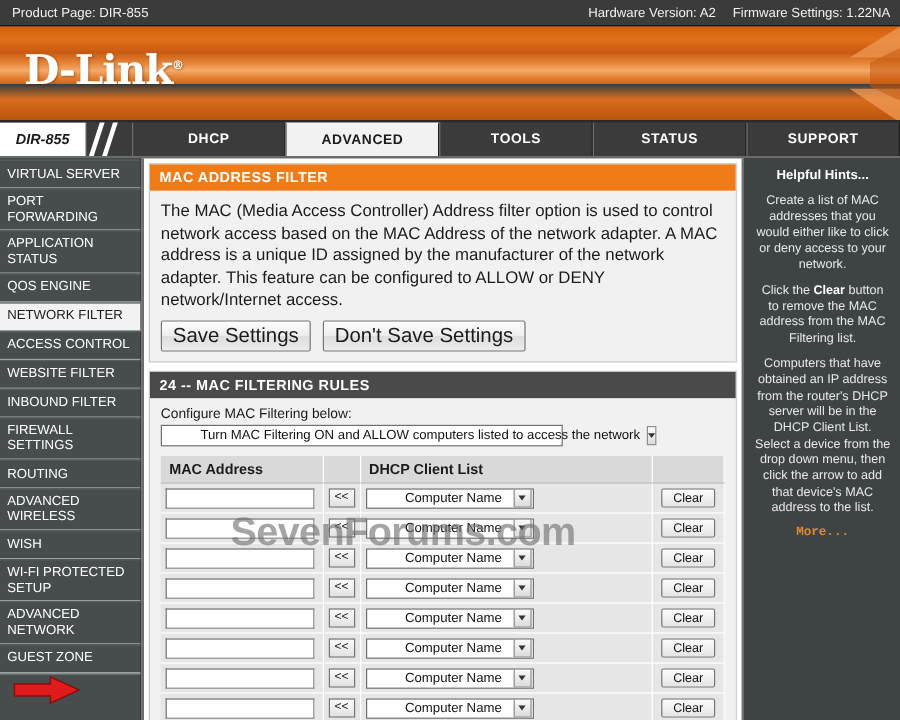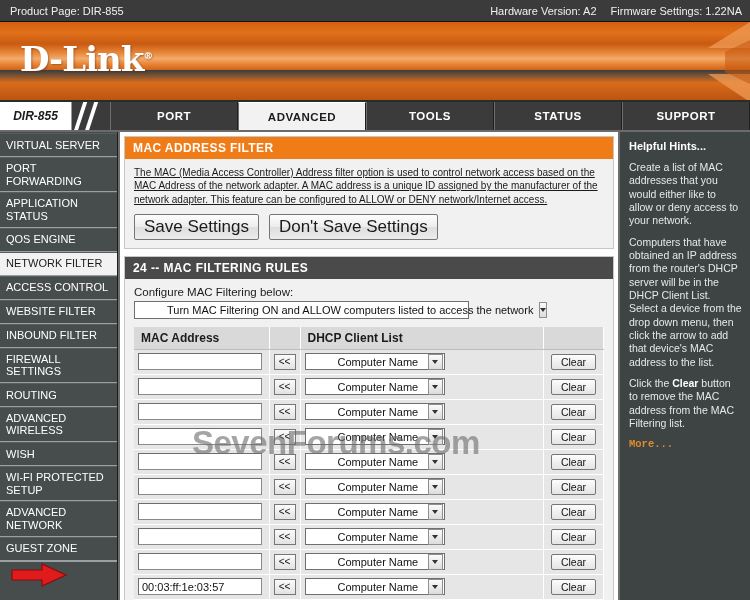--- a/index.html
+++ b/index.html
@@ -187,24 +187,23 @@
     color: #ffffff;
     font-weight: bold;
     font-size: 12px;
     letter-spacing: .4px;
     padding: 4px 8px;
   }
   .panel-body { padding: 7px 9px 8px 9px; background: #f1f1f1; }
 
   .desc {
     color: #1b1b1b;
-    font-size: 10px;
+    font-size: 14px;
     line-height: 1.33;
     margin-bottom: 8px;
-    text-decoration: underline;
   }
 
   .btn {
     font-family: "Liberation Sans", sans-serif;
     font-size: 17px;
     color: #1b1b1b;
     background: linear-gradient(to bottom, #fdfdfd 0%, #ededed 48%, #dedede 52%, #ececec 100%);
     border: 1px solid #767676;
     border-radius: 2px;
     padding: 2px 9px;
@@ -316,20 +315,21 @@
   }
 
   
   .hints {
     width: 130px;
     background: #3e4344;
     color: #e8e8e8;
     padding: 8px 8px 8px 9px;
     font-size: 10.5px;
     line-height: 1.27;
+    text-align: center;
   }
   .hints h4 {
     font-size: 11px;
     color: #ffffff;
     margin-bottom: 7px;
     font-weight: bold;
   }
   .hints p { margin-bottom: 8px; }
   .hints b { color: #ffffff; }
   .hints .more {
@@ -361,21 +361,21 @@
   </div>
 </div>
 
 <div class="navbar">
   <div class="nav-model">DIR-855</div>
   <div class="nav-slashes">
       <i></i>
       <i></i>
     </div>
   <div class="nav-tabs">
-    <div class="nav-tab">PORT</div>
+    <div class="nav-tab">DHCP</div>
     <div class="nav-tab active">ADVANCED</div>
     <div class="nav-tab">TOOLS</div>
     <div class="nav-tab">STATUS</div>
     <div class="nav-tab">SUPPORT</div>
   </div>
 </div>
 
 <div class="page">
 
   <div class="sidebar">
@@ -643,19 +643,19 @@
           </tbody>
         </table>
       </div>
     </div>
 
     <div class="watermark">SevenForums.com</div>
   </div>
 
   <div class="hints">
     <h4>Helpful Hints...</h4>
-    <p>Create a list of MAC addresses that you would either like to allow or deny access to your network.</p>
+    <p>Create a list of MAC addresses that you would either like to click or deny access to your network.</p>
+    <p><span>Click the </span><b>Clear</b><span> button to remove the MAC address from the MAC Filtering list.</span></p>
     <p>Computers that have obtained an IP address from the router's DHCP server will be in the DHCP Client List. Select a device from the drop down menu, then click the arrow to add that device's MAC address to the list.</p>
-    <p><span>Click the </span><b>Clear</b><span> button to remove the MAC address from the MAC Filtering list.</span></p>
     <div class="more">More...</div>
   </div>
 
 </div>
 
 </body></html>

